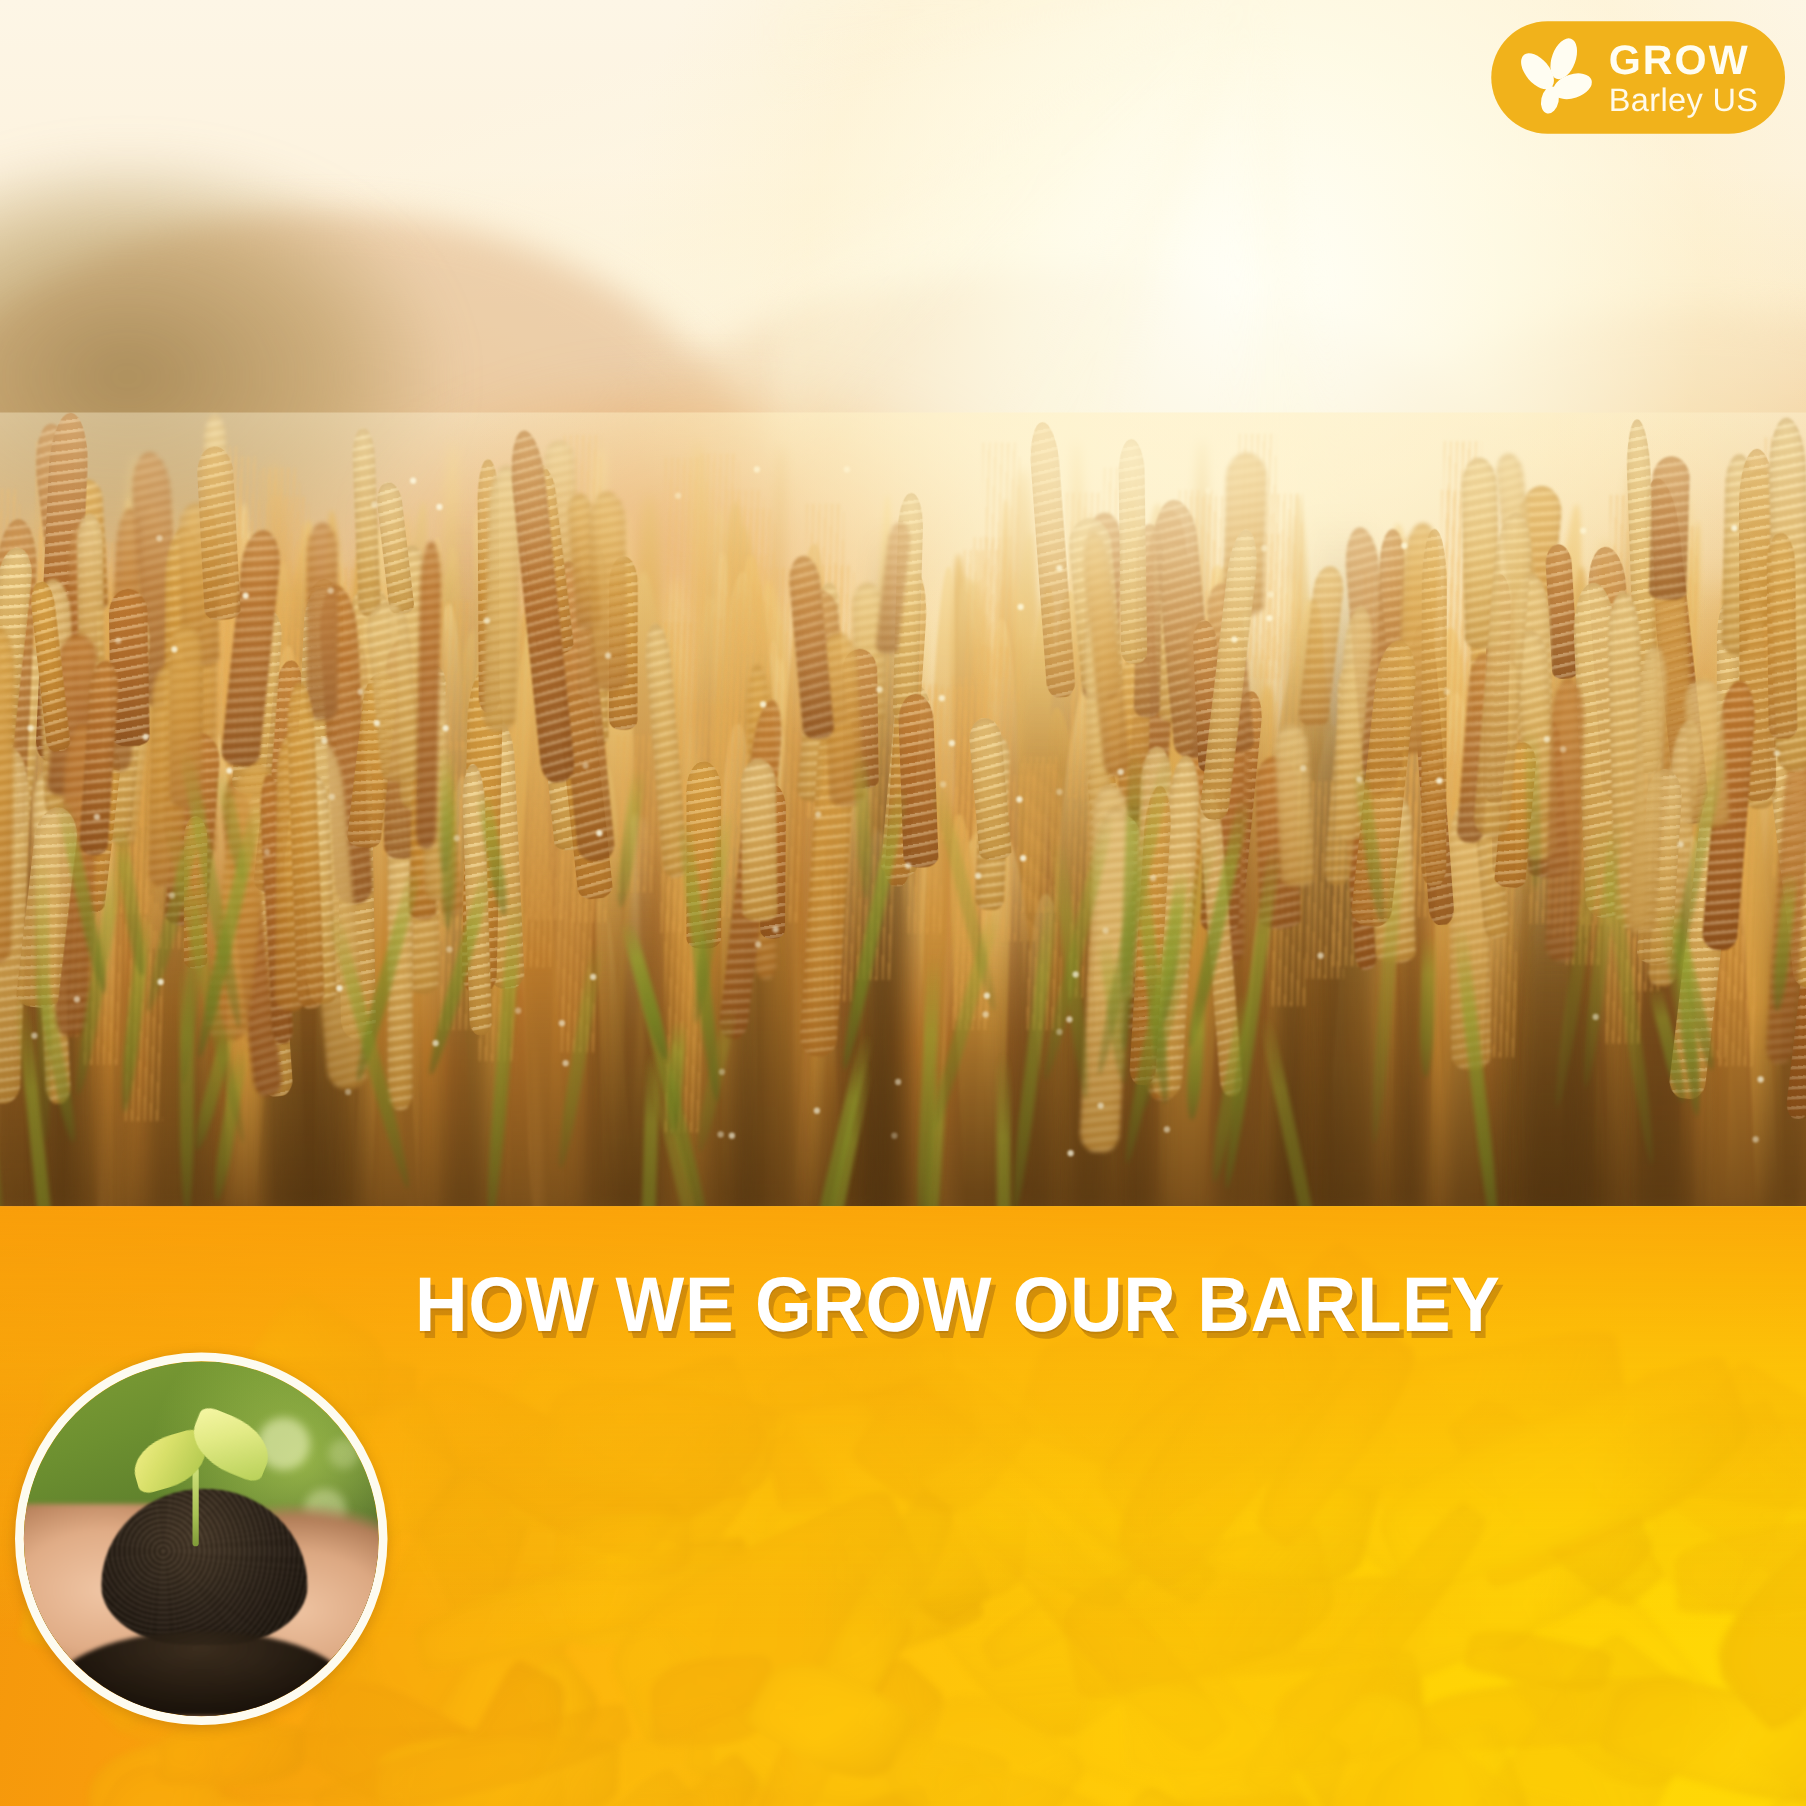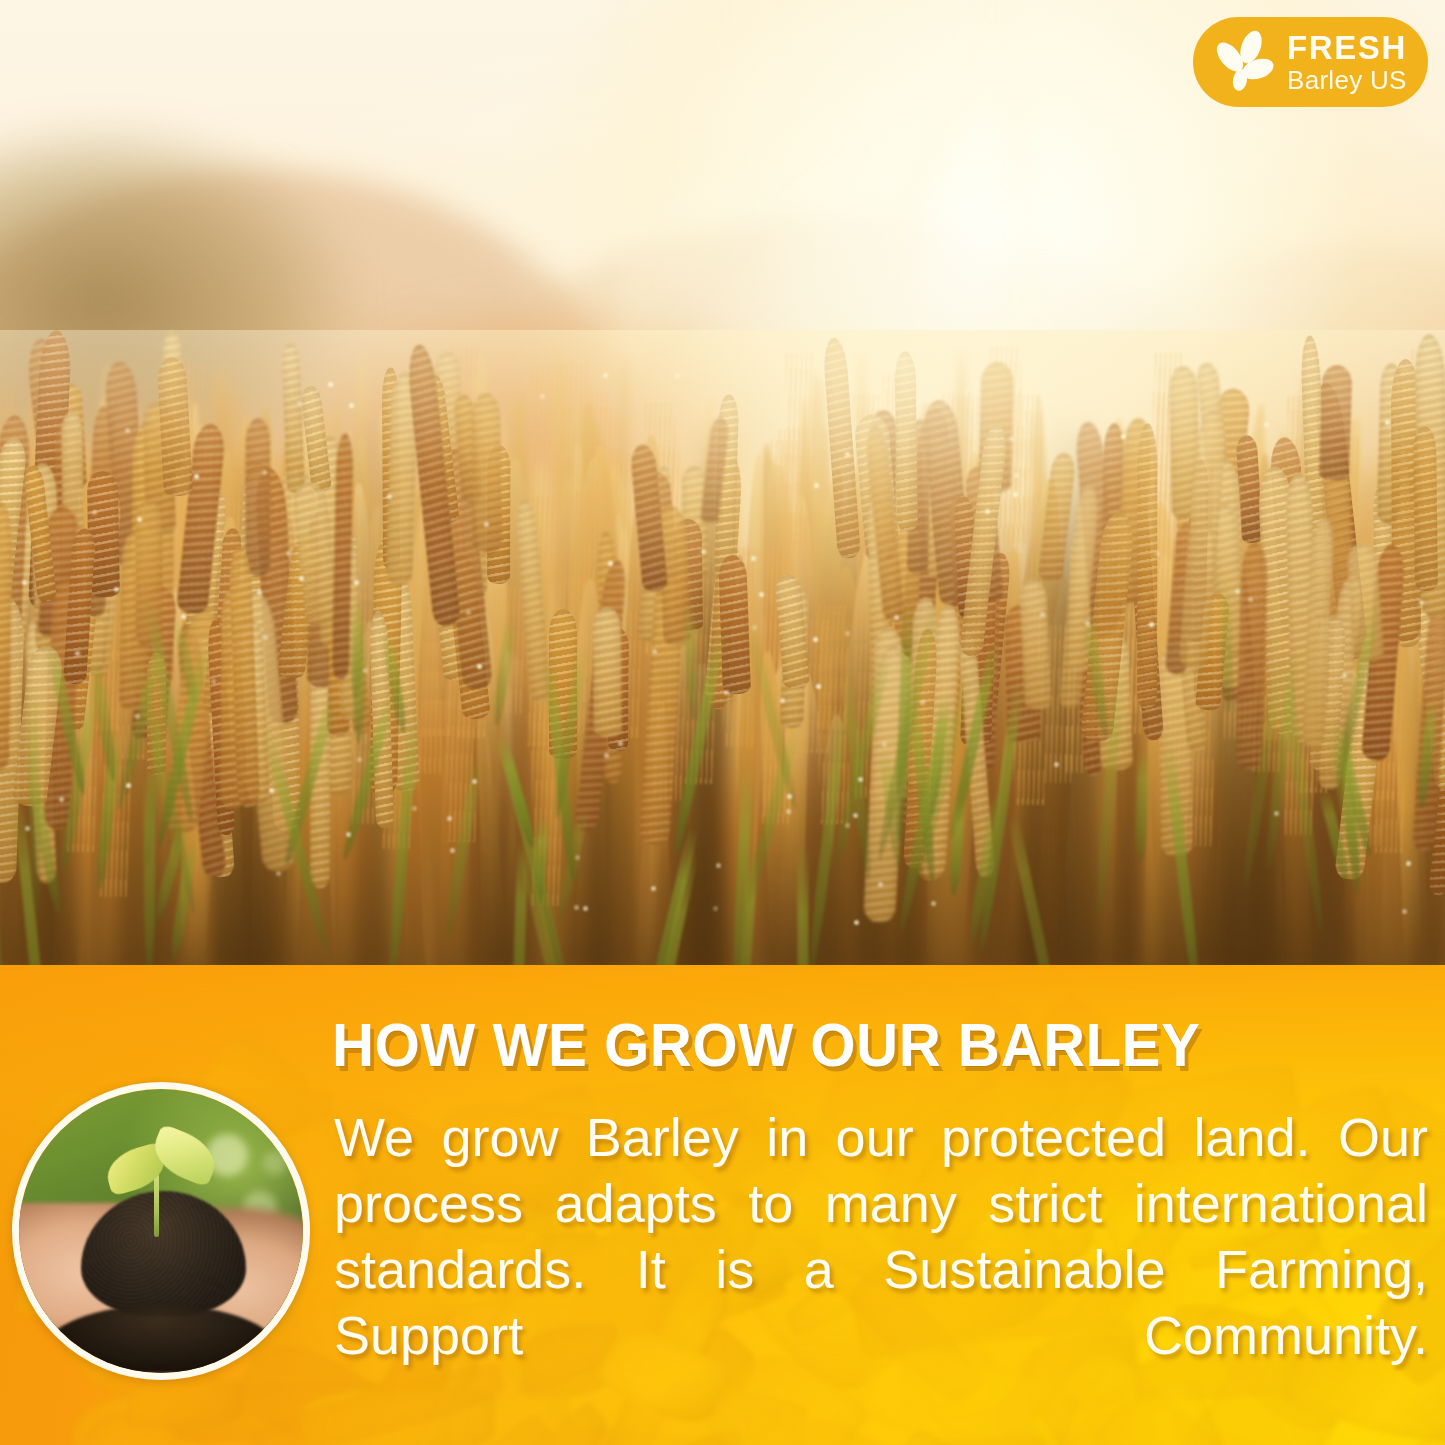--- a/index.html
+++ b/index.html
@@ -1255,21 +1255,21 @@
       <svg viewBox="0 0 74 74" width="74" height="74" aria-hidden="true">
         <g fill="#fffdf2">
           <ellipse cx="23" cy="32" rx="9.5" ry="17" transform="rotate(-40 23 32)"></ellipse>
           <ellipse cx="44" cy="22" rx="9.5" ry="17" transform="rotate(20 44 22)"></ellipse>
           <ellipse cx="51" cy="44" rx="9.5" ry="16" transform="rotate(72 51 44)"></ellipse>
           <ellipse cx="33" cy="55" rx="7" ry="11" transform="rotate(12 33 55)"></ellipse>
         </g>
       </svg>
     </div>
     <div class="logo-txt">
-      <span class="logo-fresh">FRESH</span>
+      <span class="logo-fresh">GROW</span>
       <span class="logo-sub">Barley US</span>
     </div>
   </div>
 
   <div class="band">
     <div class="husk" id="huskTex" style="left: 0px; top: 0px; width: 1445px; height: 480px;">
         <s style="left:1397px;top:407px;width:168px;height:77px;transform:rotate(26.8deg);background:linear-gradient(120deg,#fbc40a 0%,#ffcd0b 55%,rgba(210,140,6,.7) 100%);box-shadow:inset 0 0 18px rgba(190,124,6,.45);opacity:0.82;"></s>
         <s style="left:17px;top:320px;width:283px;height:55px;transform:rotate(10.4deg);background:linear-gradient(120deg,#ffcd0b 0%,#f3ae09 55%,rgba(210,140,6,.7) 100%);box-shadow:inset 0 0 18px rgba(190,124,6,.45);opacity:0.95;"></s>
         <s style="left:831px;top:382px;width:262px;height:83px;transform:rotate(57.4deg);background:linear-gradient(120deg,#f0a90a 0%,#f6b70c 55%,rgba(210,140,6,.7) 100%);box-shadow:inset 0 0 18px rgba(190,124,6,.45);opacity:0.48;"></s>
         <s style="left:323px;top:212px;width:107px;height:46px;transform:rotate(-10.9deg);background:linear-gradient(120deg,#f3ae09 0%,#e99c08 55%,rgba(210,140,6,.7) 100%);box-shadow:inset 0 0 18px rgba(190,124,6,.45);opacity:0.54;"></s>
@@ -1402,15 +1402,14 @@
       <div class="cp-hands"></div>
       <div class="cp-soil"></div>
       <div class="cp-soil2"></div>
       <div class="cp-stem"></div>
       <div class="leafA"></div>
       <div class="leafB"></div>
     </div>
   </div>
 
   <div class="headline">HOW WE GROW OUR BARLEY</div>
-  <div class="bodytext">We grow Barley in our protected land. Our process adapts to many strict international standards. It is a Sustainable Farming, Support Community.</div>
 
 </div>
 
 </body></html>

